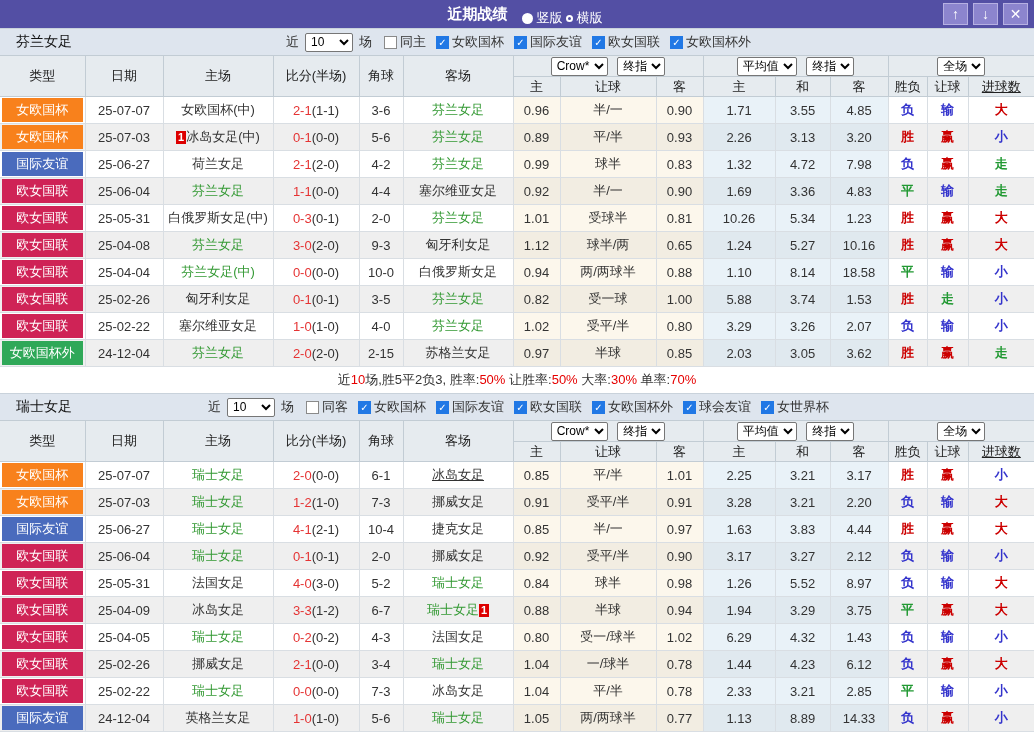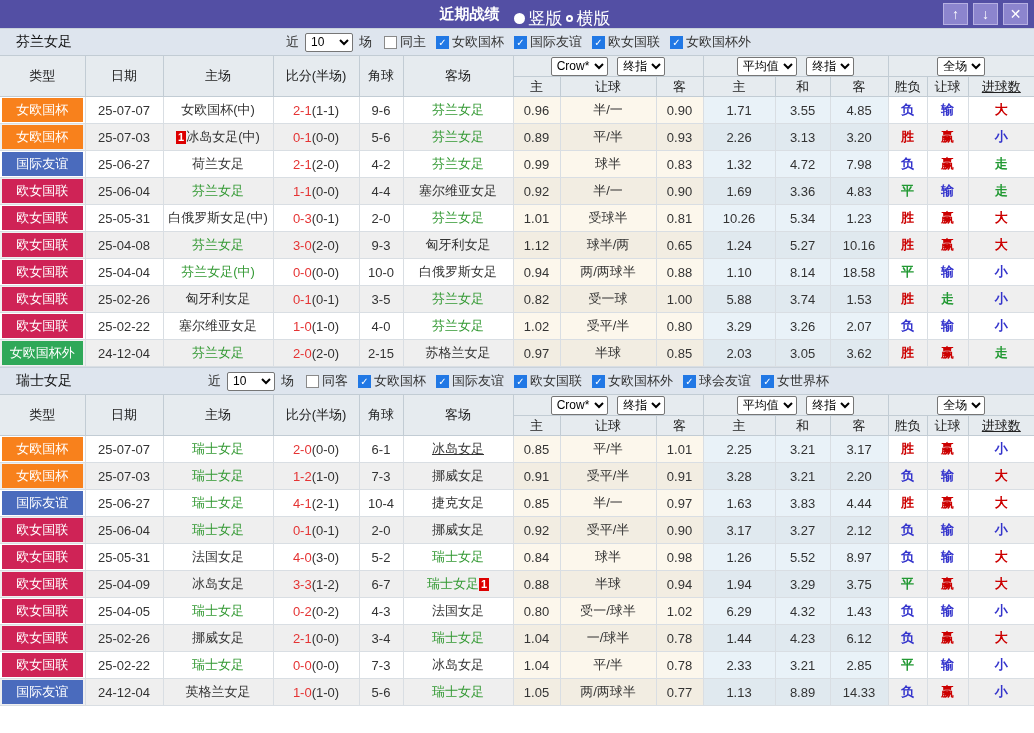--- a/index.html
+++ b/index.html
@@ -6,21 +6,21 @@
     --titlebar:#534fa4; --teamgreen:#339933; --scorered:#e53333;
     --res-r:#cc0000; --res-g:#229933; --res-b:#3333cc; --cb:#2178e5;
   }
   *{box-sizing:border-box;}
   html,body{margin:0;padding:0;}
   body{width:1034px;background:#fff;font-family:"Liberation Sans","DejaVu Sans",sans-serif;color:#333;}
 
   
   .titlebar{height:28px;background:var(--titlebar);position:relative;display:flex;align-items:center;justify-content:center;color:#fff;padding-left:16px;}
   .title{font-weight:bold;font-size:15px;}
-  .radio-group{display:inline-flex;align-items:center;margin-left:14px;gap:3px;font-size:17px;margin-top:8px;}
+  .radio-group{display:inline-flex;align-items:center;margin-left:14px;gap:3px;font-size:13px;margin-top:8px;}
   .radio-item{display:inline-flex;align-items:center;cursor:pointer;}
   .radio{display:inline-block;border-radius:50%;margin-right:4px;}
   .radio.sel{width:11px;height:11px;background:#fff;}
   .radio.unsel{width:7px;height:7px;border:2px solid #fff;background:transparent;}
   .win-buttons{position:absolute;right:6px;top:3px;display:flex;gap:5px;}
   .win-btn{width:25px;height:22px;background:#8c85ce;border:1px solid #b6b0e2;color:#fff;font-weight:bold;font-size:14px;display:flex;align-items:center;justify-content:center;cursor:pointer;}
 
   
   .section-bar{height:27px;background:#dee5ee;display:flex;align-items:center;position:relative;font-size:13px;border-top:1px solid #c9d2db;}
   .panel:first-of-type .section-bar{border-top:none;}
@@ -157,21 +157,21 @@
       </tr>
     </thead>
     <tbody>
         <tr>
           <td class="type">
             <div class="type-badge" style="background: rgb(248, 129, 28);">女欧国杯</div>
           </td>
           <td>25-07-07</td>
           <td class="team-cell"><span>女欧国杯(中)</span></td>
           <td><span class="ft">2-1</span><span class="ht">(1-1)</span></td>
-          <td>9-6</td>
+          <td>3-6</td>
           <td class="team-cell"><span class="tg">芬兰女足</span></td>
           <td class="col-cr">0.96</td>
           <td class="col-cr">半/一</td>
           <td class="col-cr">0.90</td>
           <td class="col-bl">1.71</td>
           <td class="col-bl">3.55</td>
           <td class="col-bl">4.85</td>
           <td class="res c-b">负</td>
           <td class="res c-b">输</td>
           <td class="res c-r">大</td>
@@ -342,20 +342,21 @@
           <td class="col-cr">0.85</td>
           <td class="col-bl">2.03</td>
           <td class="col-bl">3.05</td>
           <td class="col-bl">3.62</td>
           <td class="res c-r">胜</td>
           <td class="res c-r">赢</td>
           <td class="res c-g">走</td>
         </tr>
       </tbody>
   </table>
+  <div class="summary"><span>近</span><span class="red">10</span><span>场,胜5平2负3, 胜率:</span><span class="red">50%</span><span> 让胜率:</span><span class="red">50%</span><span> 大率:</span><span class="red">30%</span><span> 单率:</span><span class="red">70%</span></div>
 </div>
 
 <div class="panel">
   <div class="section-bar">
     <span class="team-name">瑞士女足</span>
     <div class="controls">
       <span class="lbl">近</span>
       <select class="near-select"><option>10</option></select>
       <span class="lbl">场</span>
       <span class="cb"></span>

